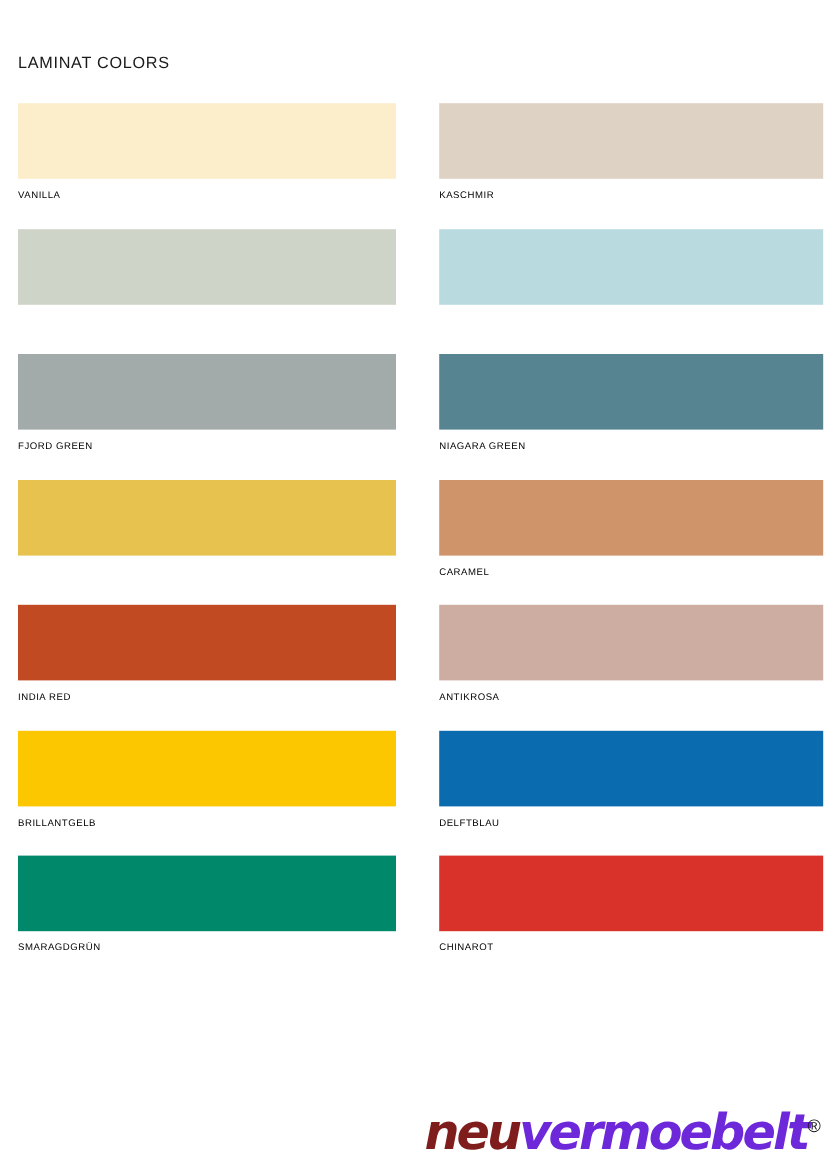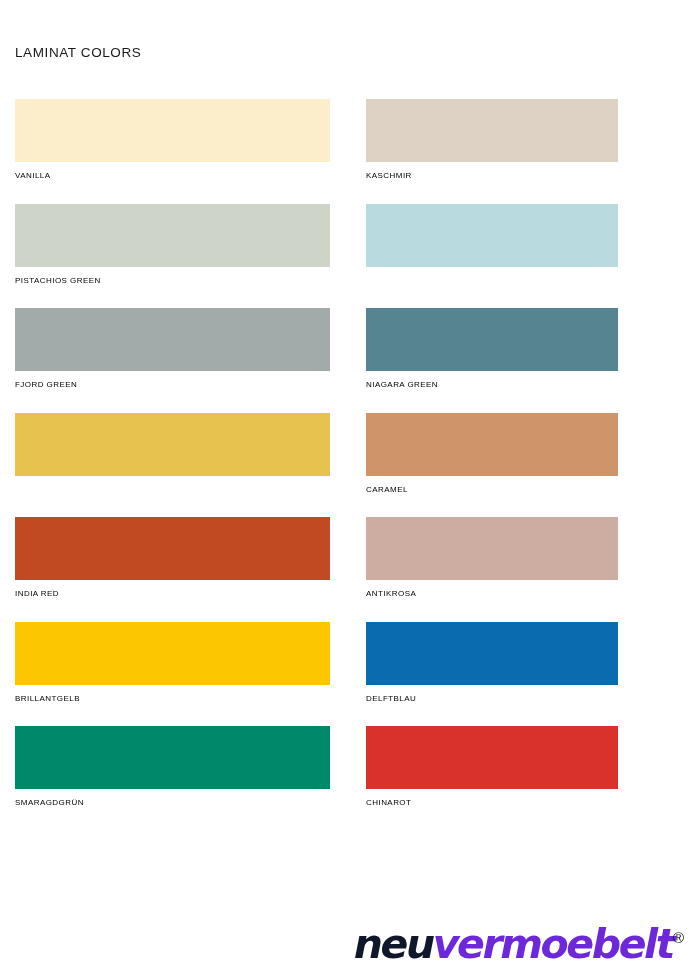--- a/index.html
+++ b/index.html
@@ -42,25 +42,25 @@
     width: 700px;
   }
 
   .swatch-row {
     position: relative;
     height: 104.5px;
   }
 
   .swatch-cell {
     position: absolute;
-    top: 13px;
+    top: 0;
     width: 315px;
   }
   .swatch-cell.col-left  { left: 15px; }
-  .swatch-cell.col-right { left: 366px; width: 252px; }
+  .swatch-cell.col-right { left: 366px; width: 320px; }
 
   .swatch-chip {
     display: block;
     width: 100%;
     height: 63px;
     border: 0;
     line-height: 0;
     font-size: 0;
   }
 
@@ -86,21 +86,21 @@
     white-space: nowrap;
   }
   .brand-wordmark {
     font-size: 41px;
     font-weight: 700;
     font-style: italic;
     letter-spacing: -2.4px;
     line-height: 40px;
     font-family: "DejaVu Sans", sans-serif;
   }
-  .brand-neu   { color: #0f172a; }
+  .brand-neu   { color: #7f1d1d; }
   .brand-rest  { color: #6d28d9; }
   .brand-reg {
     font-size: 15px;
     font-style: normal;
     font-weight: 400;
     vertical-align: super;
     letter-spacing: 0;
     color: #111111;
     font-family: "Liberation Sans", sans-serif;
   }
@@ -119,21 +119,20 @@
           <span class="swatch-label">VANILLA</span>
         </div>
         <div class="swatch-cell col-right">
           <span class="swatch-chip" style="background-color: rgb(222, 210, 196);"></span>
           <span class="swatch-label">KASCHMIR</span>
         </div>
       </div>
       <div class="swatch-row">
         <div class="swatch-cell col-left">
           <span class="swatch-chip" style="background-color: rgb(206, 213, 200);"></span>
-          <span class="swatch-label">PISTACHIOS GREEN</span>
         </div>
         <div class="swatch-cell col-right">
           <span class="swatch-chip" style="background-color: rgb(185, 219, 224);"></span>
         </div>
       </div>
       <div class="swatch-row">
         <div class="swatch-cell col-left">
           <span class="swatch-chip" style="background-color: rgb(163, 170, 170);"></span>
           <span class="swatch-label">FJORD GREEN</span>
         </div>

